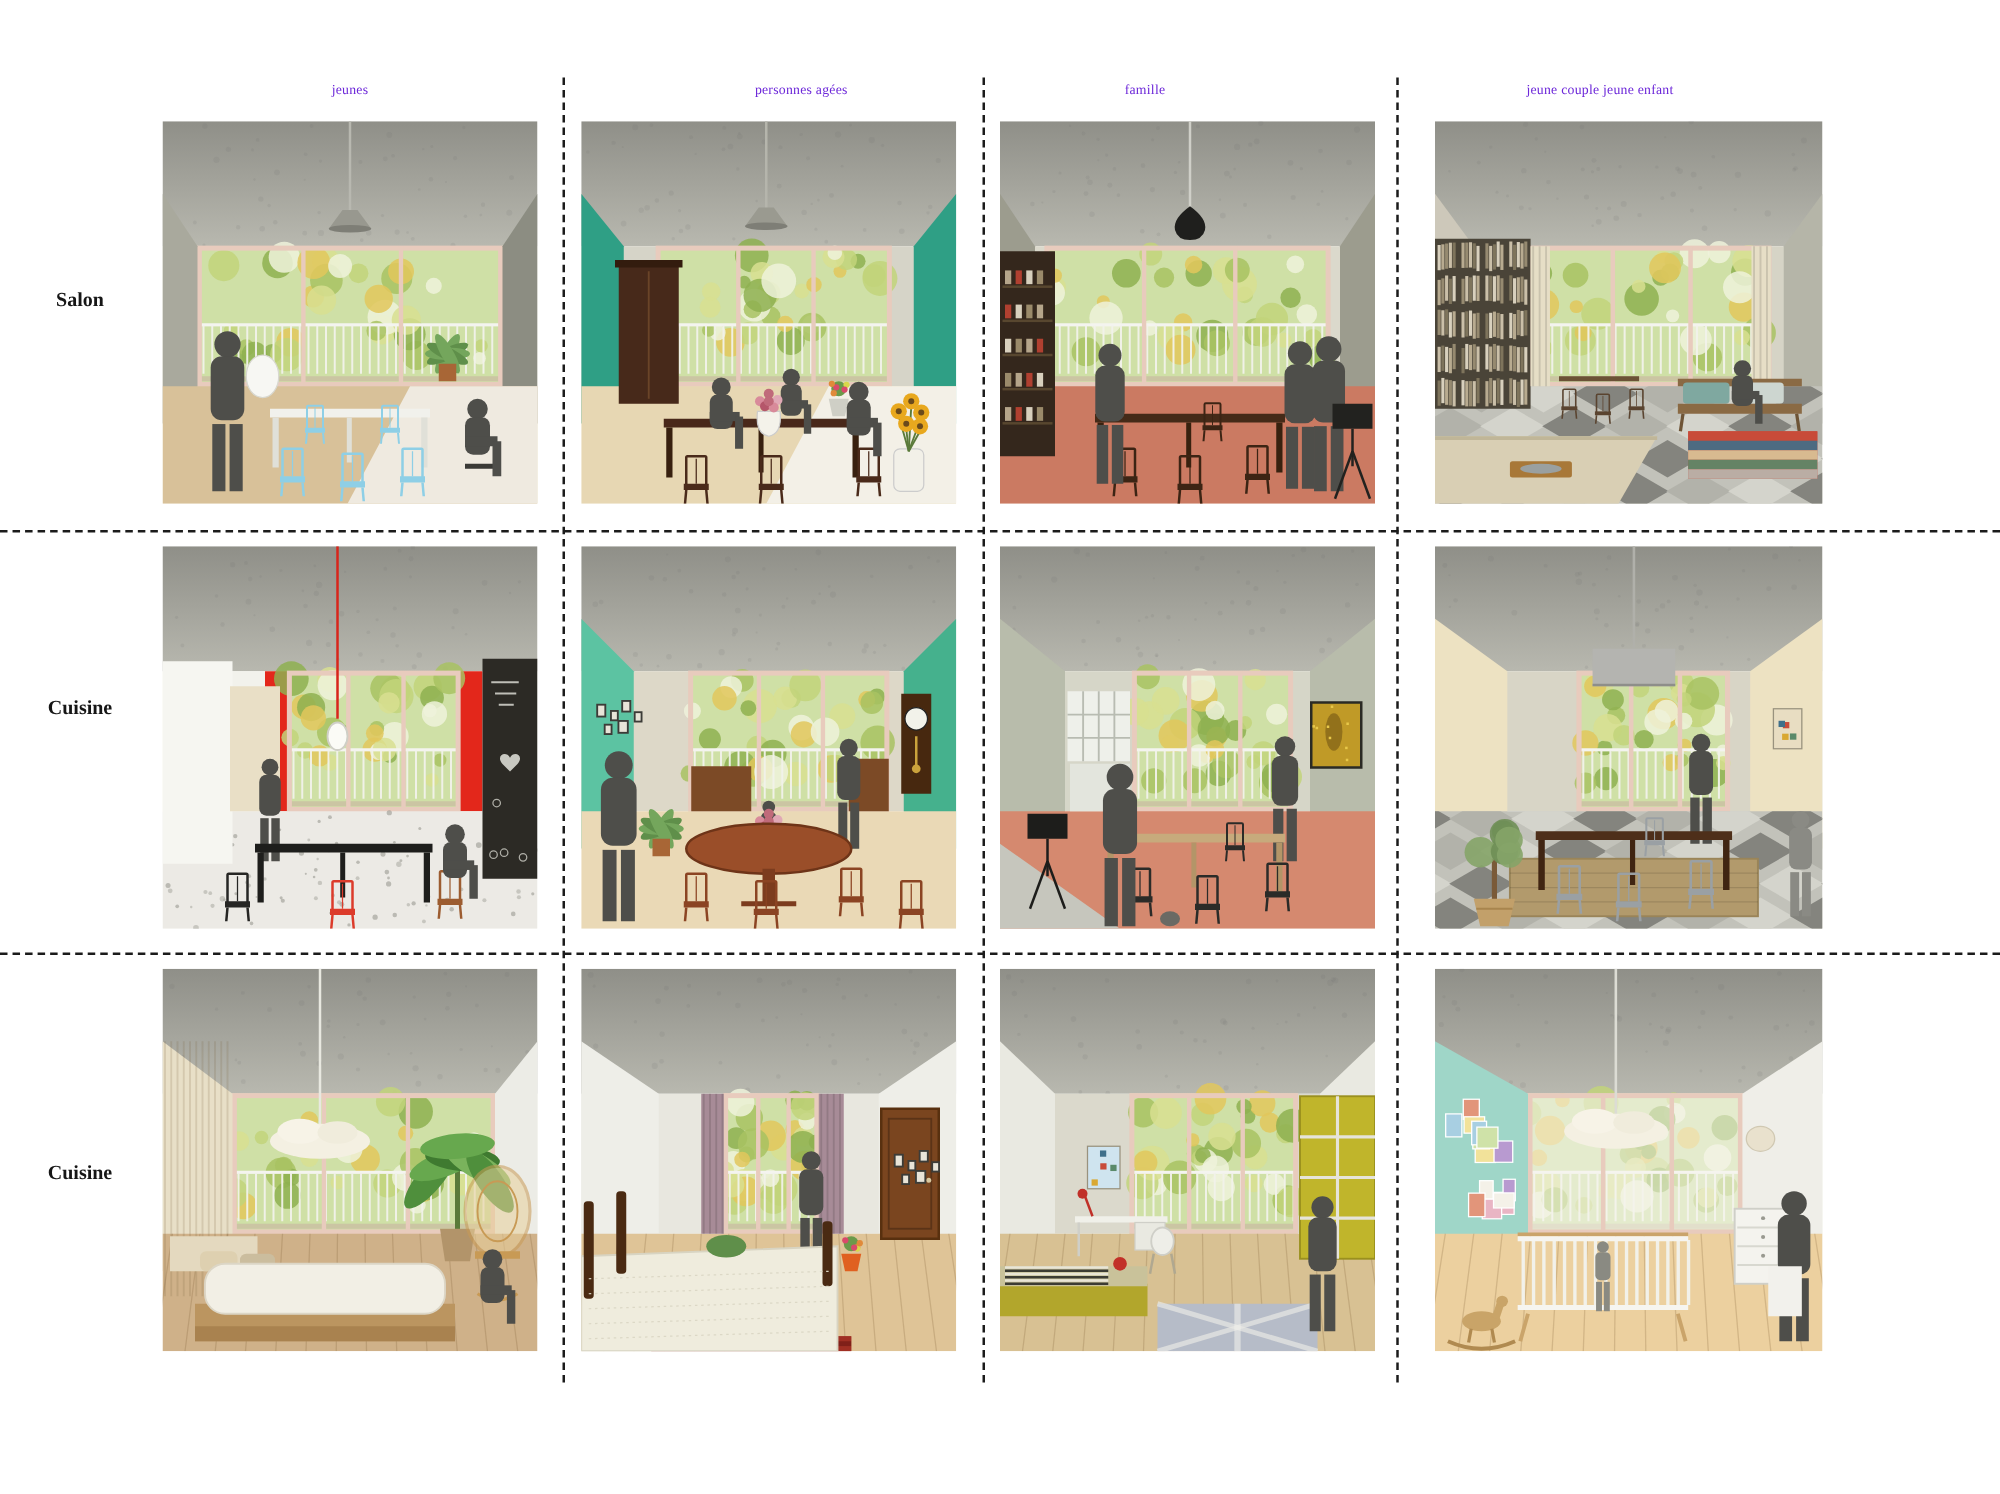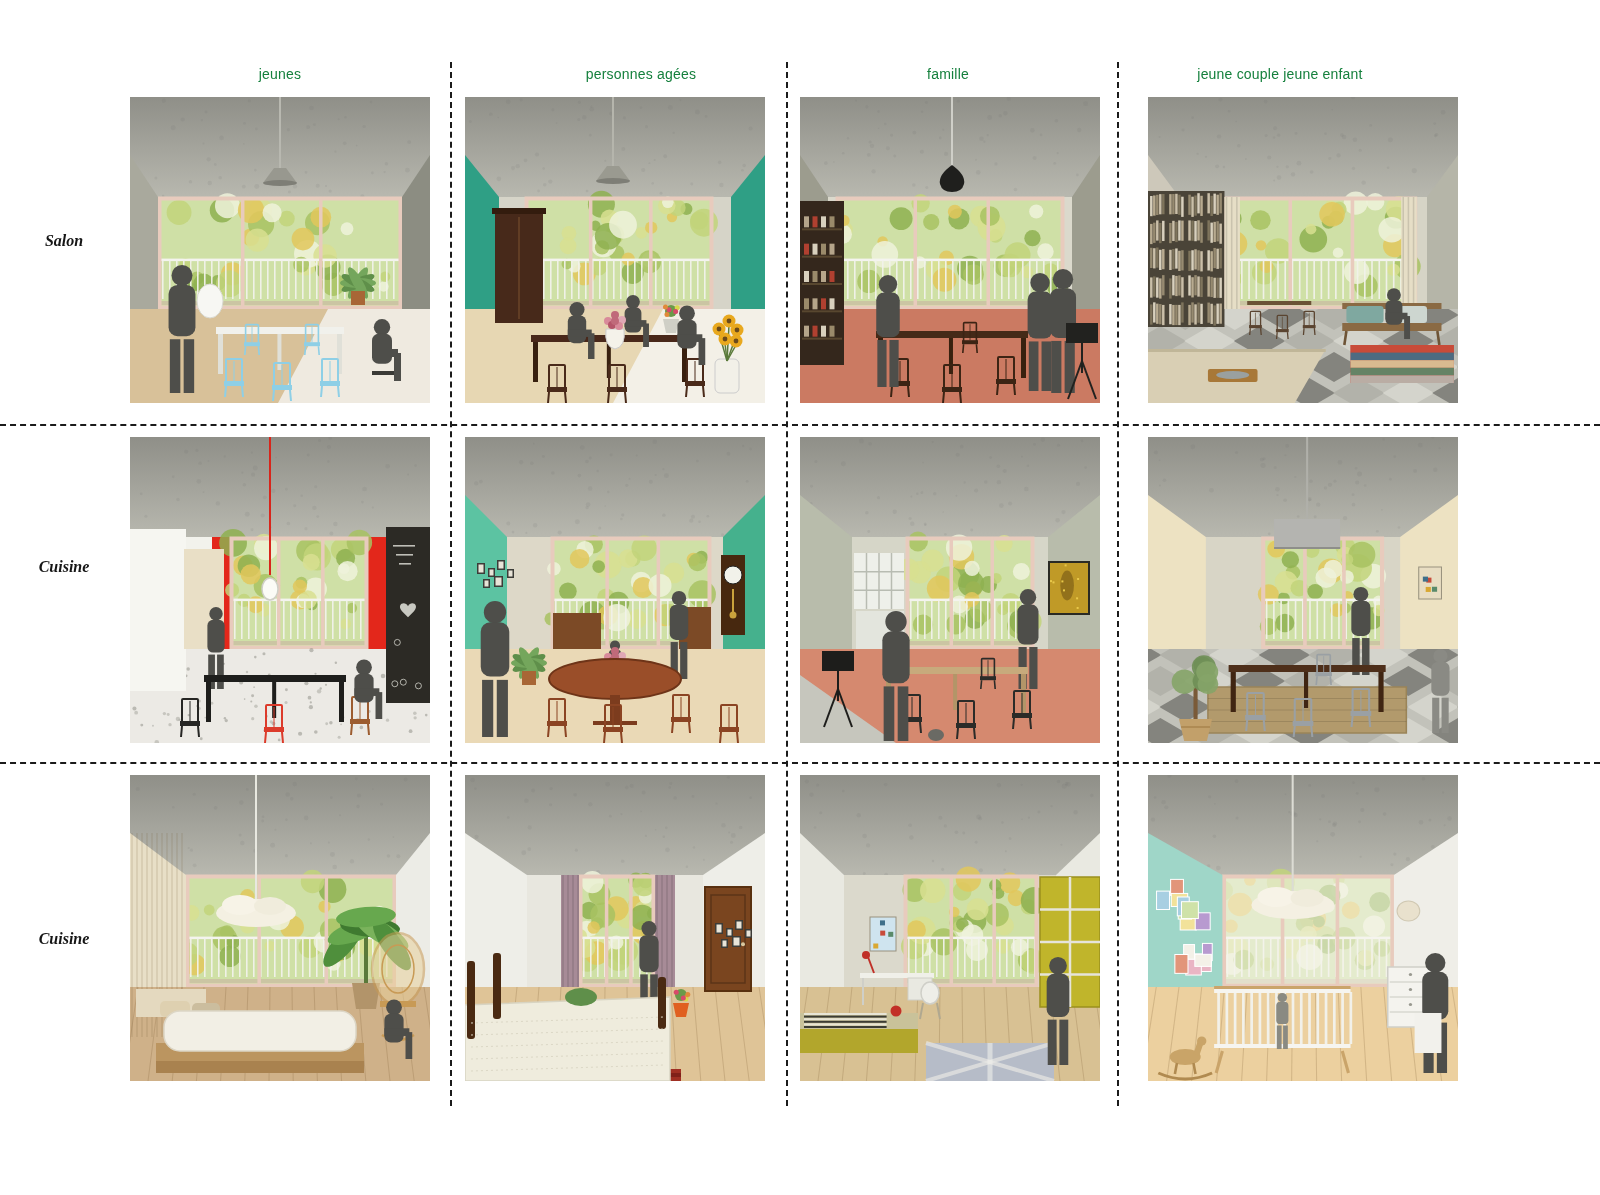--- a/index.html
+++ b/index.html
@@ -1,21 +1,21 @@
 <!DOCTYPE html>
 <html><head>
 <meta charset="utf-8">
 <style>
   html,body{margin:0;padding:0;background:#ffffff;}
   #board{position:relative;width:1600px;height:1195px;background:#ffffff;overflow:hidden;
          font-family:"Liberation Sans",sans-serif;}
-  .colhead{position:absolute;top:66px;transform:translateX(-50%);font-size:14px;color:#15803d;
-           letter-spacing:0.2px;white-space:nowrap;}
+  .colhead{position:absolute;top:66px;transform:translateX(-50%);font-size:11px;color:#6d28d9;
+           letter-spacing:0.2px;white-space:nowrap;font-family:Liberation Serif, serif;}
   .rowhead{position:absolute;left:0;width:128px;text-align:center;
-           font-family:"Liberation Serif",serif;font-style:italic;font-weight:bold;
+           font-family:"Liberation Serif",serif;font-weight:bold;
            font-size:16px;color:#161616;}
   .vsep{position:absolute;top:62px;height:1044px;width:0;border-left:2px dashed #1b1b1b;}
   .hsep{position:absolute;left:0;width:1600px;height:0;border-top:2px dashed #1b1b1b;}
   .panel{position:absolute;width:300px;height:306px;}
   .panel svg{display:block;width:100%;height:100%;}
   .c1{left:130px}.c2{left:465px}.c3{left:800px}.c4{left:1148px;width:310px}
   .r1{top:97px}.r2{top:437px}.r3{top:775px}
 </style>
 </head>
 <body>
@@ -28,21 +28,21 @@
           <stop offset="1" stop-color="#b8b8af"></stop>
       </linearGradient>
       <clipPath id="floorClip">
           <rect x="0" y="212" width="300" height="94"></rect>
         </clipPath>
     </defs>
   </svg>
 
   <span class="colhead" style="left:280px">jeunes</span>
   <span class="colhead" style="left:641px">personnes agées</span>
-  <span class="colhead" style="left:948px">famille</span>
+  <span class="colhead" style="left:916px">famille</span>
   <span class="colhead" style="left:1280px">jeune couple jeune enfant</span>
 
   <div class="rowhead" style="top:232px">Salon</div>
   <div class="rowhead" style="top:558px">Cuisine</div>
   <div class="rowhead" style="top:930px">Cuisine</div>
 
   <div class="vsep" style="left:450px"></div>
   <div class="vsep" style="left:786px"></div>
   <div class="vsep" style="left:1117px"></div>
   <div class="hsep" style="top:424px"></div>

